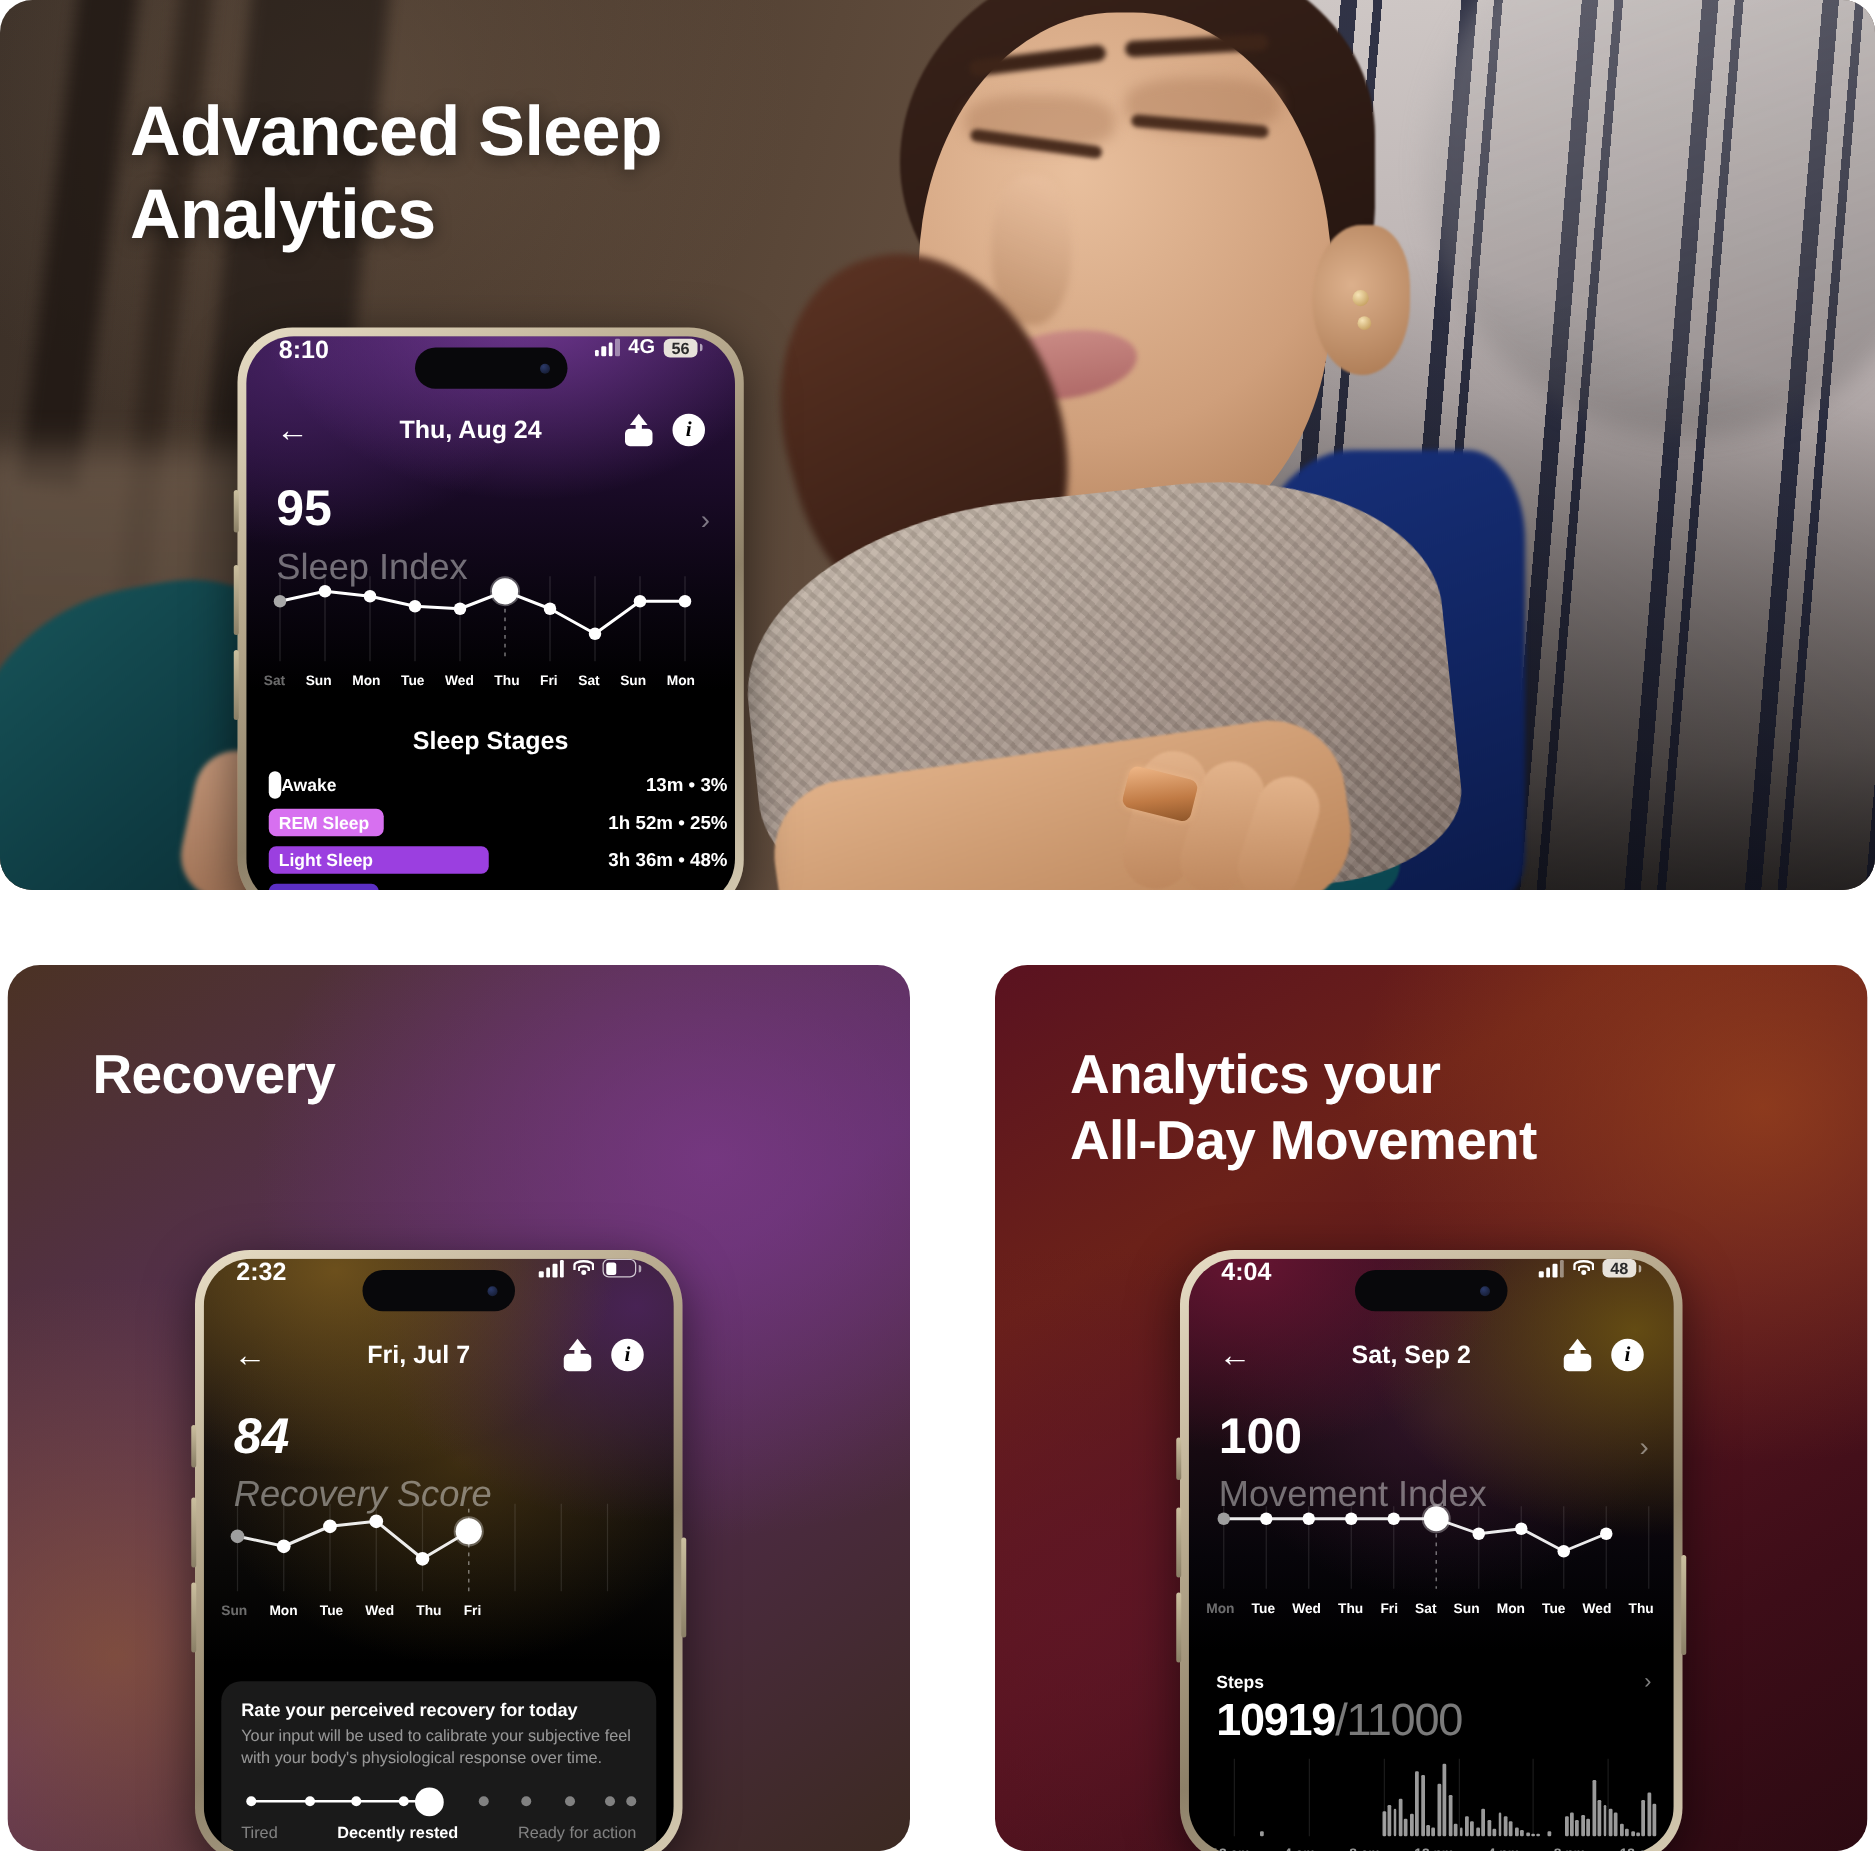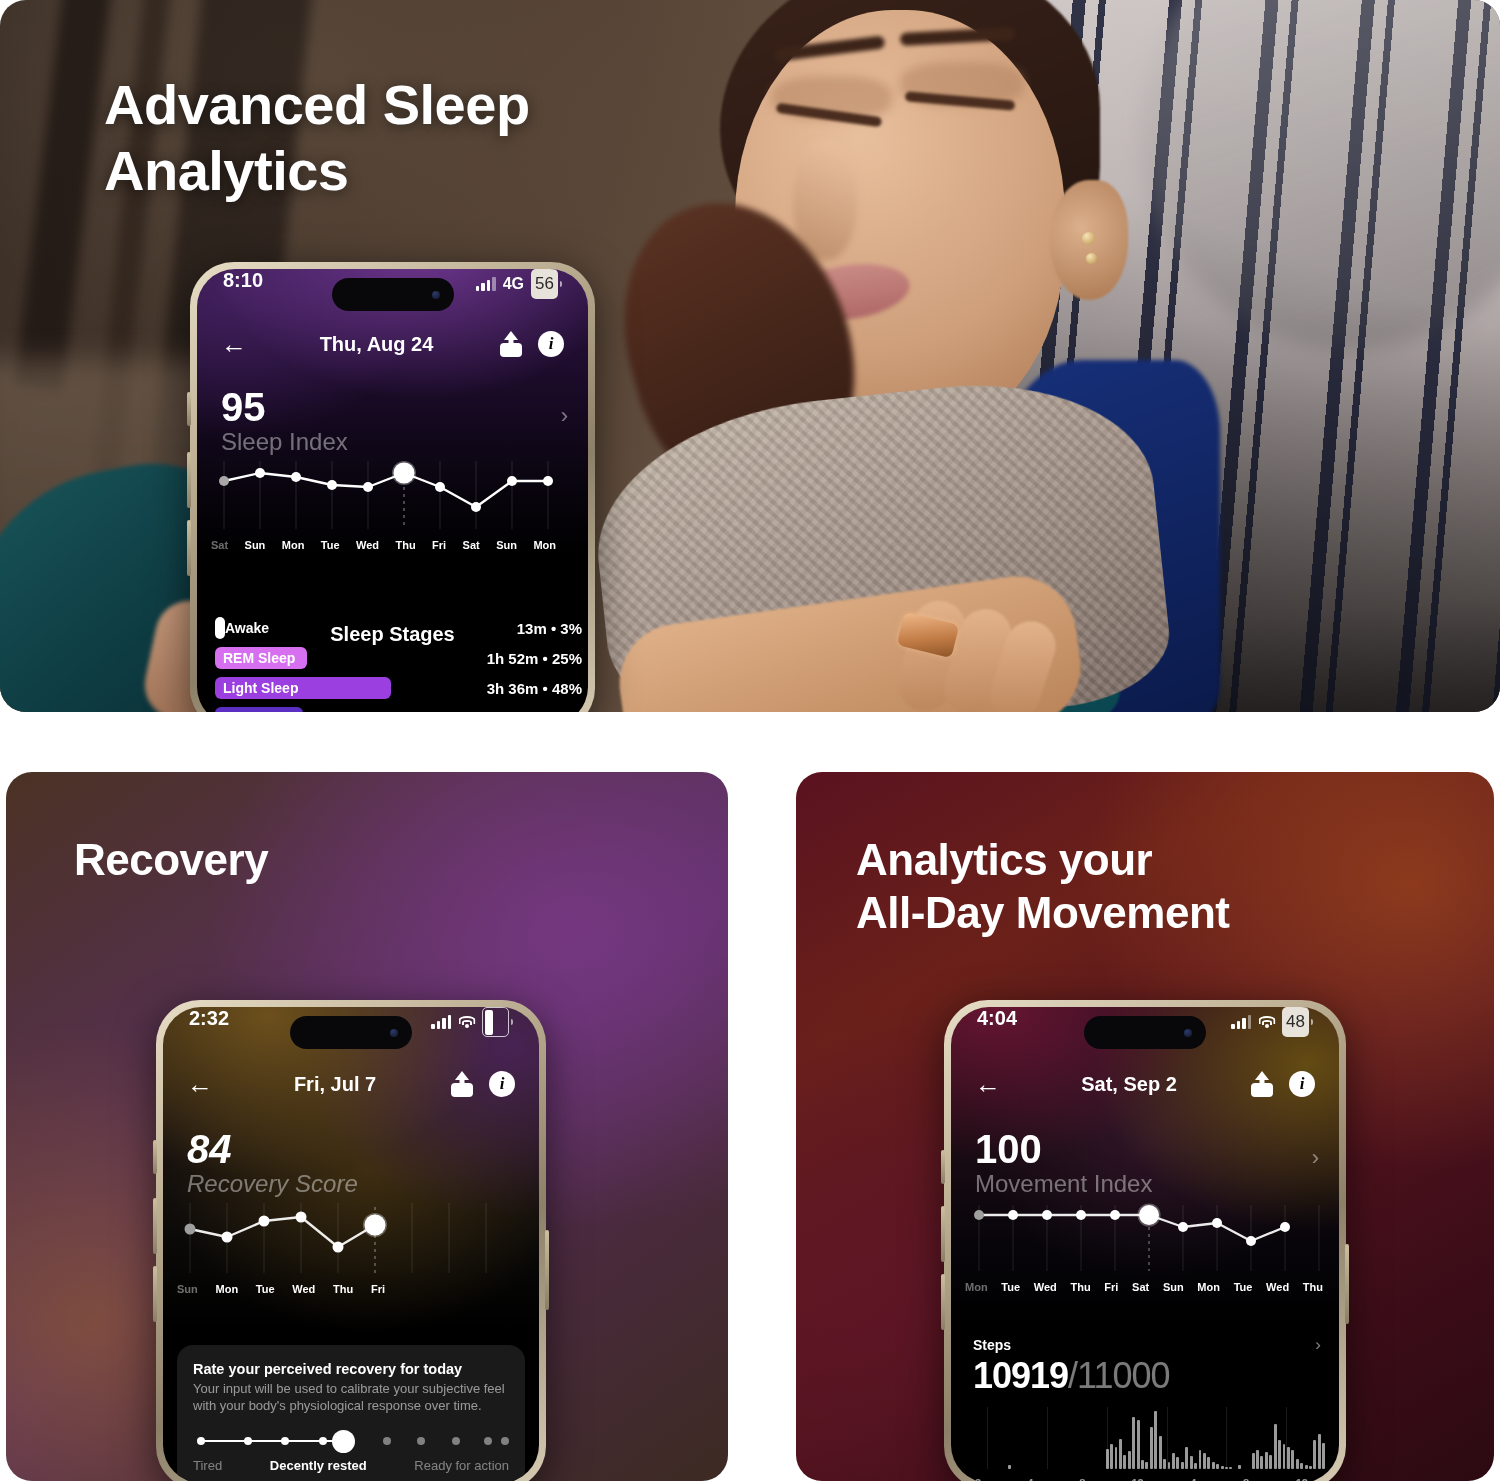--- a/index.html
+++ b/index.html
@@ -122,52 +122,52 @@
   .sig i:nth-child(3){height:11px;} .sig i:nth-child(4){height:14px;opacity:.45;}
   .sig.full i:nth-child(4){opacity:1;}
   .net-label{font-size:16px;font-weight:700;}
   .wifi{width:17px;height:13px;position:relative;}
   .wifi span{position:absolute;left:50%;transform:translateX(-50%);border:2px solid #fff;
     border-bottom:none;border-radius:50% 50% 0 0;}
   .wifi span:nth-child(1){width:17px;height:8px;top:0;}
   .wifi span:nth-child(2){width:10px;height:5px;top:4px;}
   .wifi span:nth-child(3){width:4px;height:4px;top:8px;border-radius:50%;background:#fff;border:none;}
   .batt{display:flex;align-items:center;}
-  .batt-body{width:27px;height:30px;border-radius:5px;background:#e7e2da;display:flex;align-items:center;
-    justify-content:center;color:#2a2a2a;font-size:17px;font-weight:400;}
+  .batt-body{width:27px;height:15px;border-radius:5px;background:#e7e2da;display:flex;align-items:center;
+    justify-content:center;color:#2a2a2a;font-size:13px;font-weight:700;}
   .batt-body.empty{background:transparent;border:1.6px solid rgba(255,255,255,.75);justify-content:flex-start;padding:1.5px;}
   .batt-body.empty em{display:block;width:40%;height:100%;background:#fff;border-radius:2px;}
   .batt-tip{width:2.5px;height:6px;background:rgba(255,255,255,.6);border-radius:0 2px 2px 0;margin-left:1.5px;}
 
   .nav-row{position:absolute;left:0;right:0;display:flex;align-items:center;padding:0 24px;}
   .nav-back{font-size:26px;color:#fff;line-height:1;width:34px;}
   .nav-date{flex:1;text-align:center;font-size:20px;font-weight:700;color:#fff;}
   .nav-actions{display:flex;align-items:center;gap:14px;}
   .icon-share{position:relative;width:26px;height:26px;}
   .icon-share .tray{position:absolute;left:2px;bottom:0;width:22px;height:14px;border-radius:4px;background:#fff;}
   .icon-share .arr{position:absolute;left:50%;top:0;transform:translateX(-50%);width:0;height:0;
     border-left:7px solid transparent;border-right:7px solid transparent;border-bottom:9px solid #fff;}
   .icon-share .stem{position:absolute;left:50%;top:8px;transform:translateX(-50%);width:5px;height:11px;background:#fff;border-radius:1px;}
   .icon-info{width:26px;height:26px;border-radius:50%;background:#fff;color:#000;font-size:17px;
     font-weight:700;font-style:italic;display:flex;align-items:center;justify-content:center;
     font-family:"Liberation Serif",serif;}
 
   .score-block{position:absolute;left:24px;right:20px;}
   .score-num{font-size:40px;font-weight:700;color:#fff;line-height:1;}
-  .score-label{font-size:24px;font-weight:500;color:rgba(255,255,255,.42);line-height:1.1;margin-top:2px;}
+  .score-label{font-size:29px;font-weight:500;color:rgba(255,255,255,.42);line-height:1.1;margin-top:12px;}
   .chev-right{position:absolute;right:0;top:16px;color:rgba(255,255,255,.45);font-size:22px;}
 
   .trend{position:absolute;}
   .trend svg{display:block;}
   .trend-days{position:absolute;left:0;right:0;display:flex;justify-content:space-between;
     font-size:11px;font-weight:700;color:#fff;}
   .trend-days span.dim{color:rgba(255,255,255,.42);}
 
   
-  .stages-title{position:absolute;left:0;right:0;text-align:center;color:#fff;font-size:20px;font-weight:700;margin-top:41px;}
+  .stages-title{position:absolute;left:0;right:0;text-align:center;color:#fff;font-size:20px;font-weight:700;}
   .stage-row{position:absolute;left:18px;right:6px;display:flex;align-items:center;}
   .stage-bar{height:22px;border-radius:6px;display:flex;align-items:center;padding-left:8px;
      font-size:14px;font-weight:600;color:#fff;white-space:nowrap;}
   .stage-val{margin-left:auto;font-size:15px;font-weight:700;color:#fff;}
 
   
   .rate-card{position:absolute;left:14px;right:14px;background:#1a1a1a;border-radius:16px;padding:16px 16px 14px;}
   .rate-title{font-size:14.5px;font-weight:700;color:#fff;}
   .rate-sub{font-size:13px;color:rgba(255,255,255,.55);line-height:1.32;margin-top:3px;}
   .rate-track{position:relative;height:26px;margin-top:14px;}

